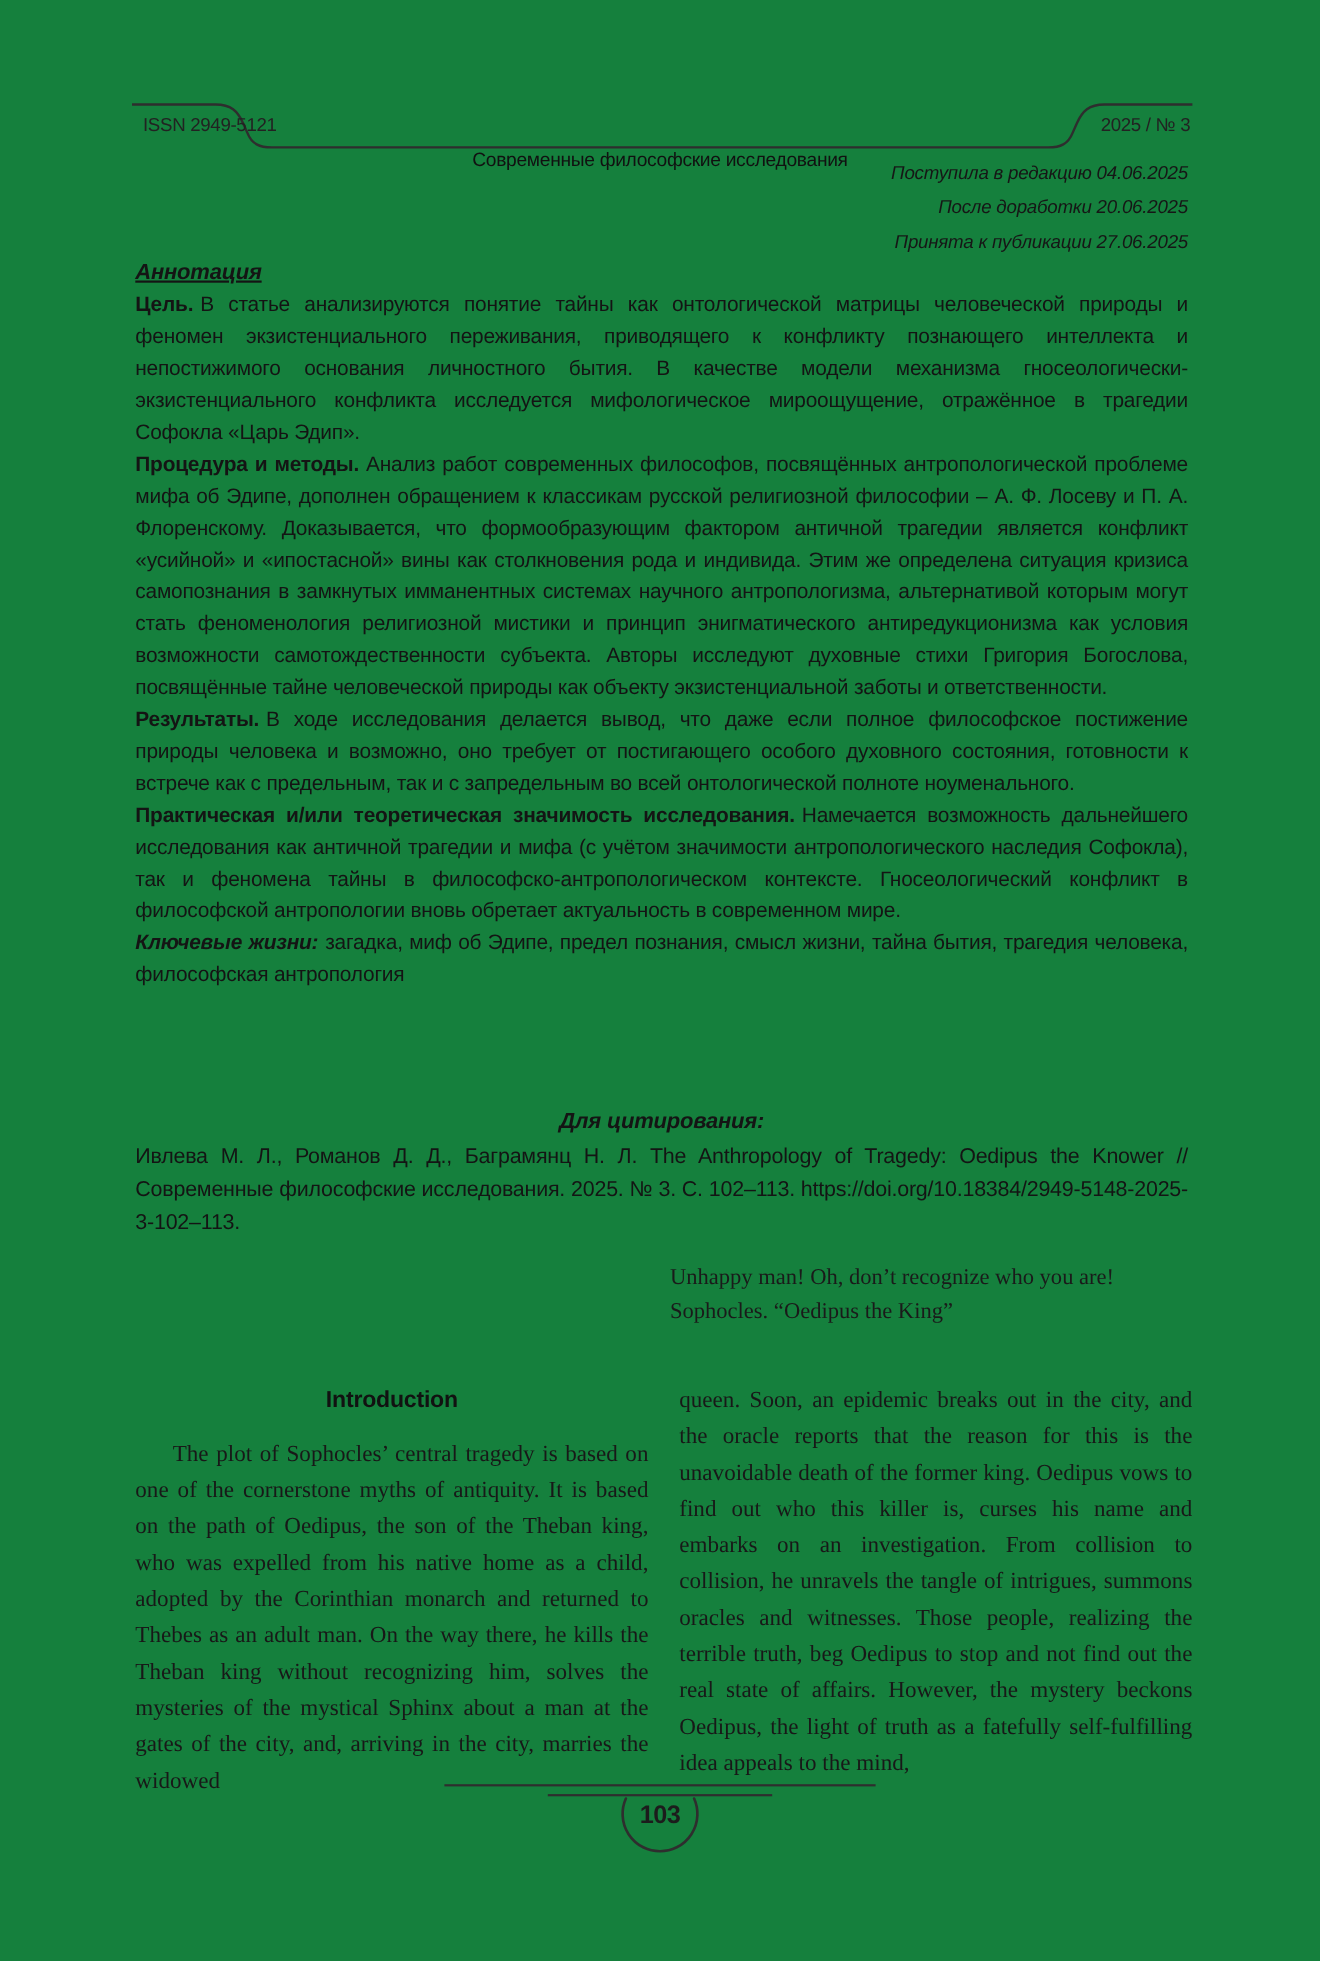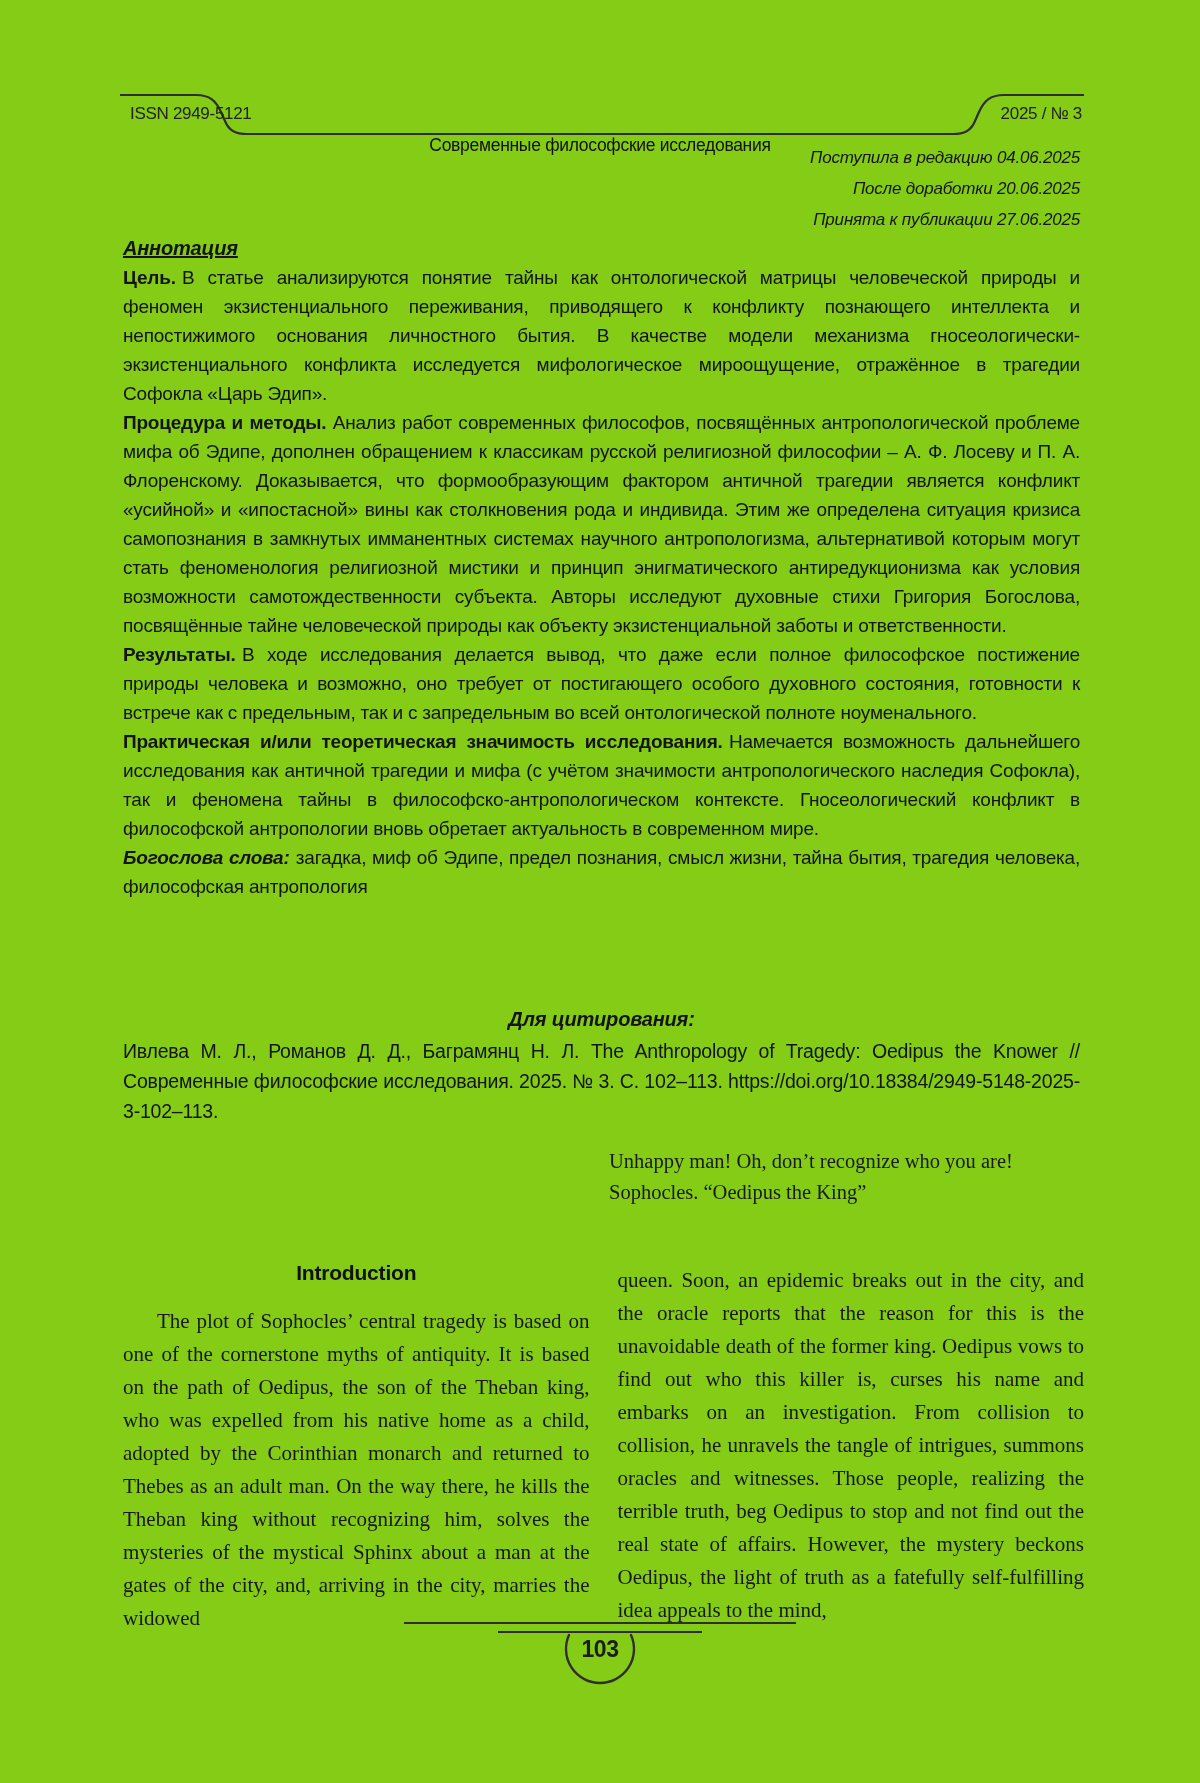--- a/index.html
+++ b/index.html
@@ -1,19 +1,19 @@
 <!DOCTYPE html>
 <html><head>
 <meta charset="utf-8">
 <style>
   html,body{margin:0;padding:0;background:#ffffff;}
   .page{
     position:relative;
     width:1200px;height:1783px;
-    background:#84cc16;
+    background:#15803d;
     color:#1c1c1c;
     font-family:"Liberation Sans",sans-serif;
     overflow:hidden;
   }
   
   .header{position:absolute;top:0;left:0;width:1200px;height:142px;}
   .header-rule{position:absolute;left:118px;top:90px;}
   .issn{position:absolute;left:130px;top:104px;font-size:17px;letter-spacing:-0.3px;color:#222;}
   .journal-title{position:absolute;left:0;top:102px;width:1200px;text-align:center;font-size:17.5px;letter-spacing:-0.3px;color:#111;margin-top:33px;}
   .issue{position:absolute;right:118px;top:104px;font-size:17px;letter-spacing:-0.3px;color:#222;}
@@ -27,21 +27,21 @@
   .lead{font-weight:bold;margin-right:0.33em;}
   .lead-italic{font-weight:bold;font-style:italic;margin-right:0.33em;}
   
   .citation{position:absolute;top:1004px;left:123px;right:120px;font-size:19.5px;line-height:30px;letter-spacing:-0.2px;color:#141414;}
   .citation-label{font-weight:bold;font-style:italic;margin:0 0 2px 0;font-size:20px;text-align:center;}
   .citation p{margin:0;text-align:justify;}
   
   .epigraph{position:absolute;top:1146px;left:609px;
             font-family:"Liberation Serif",serif;font-size:20.5px;line-height:31px;color:#1a1a1a;}
   
-  .columns{position:absolute;top:1256px;left:123px;right:116px;display:flex;gap:28px;align-items:center;}
+  .columns{position:absolute;top:1256px;left:123px;right:116px;display:flex;gap:28px;}
   .col{flex:1 1 0;font-family:"Liberation Serif",serif;font-size:21px;line-height:33px;text-align:justify;color:#181818;}
   .intro-heading{font-family:"Liberation Sans",sans-serif;font-weight:bold;font-size:21px;
                  text-align:center;margin:0 0 16px 0;letter-spacing:-0.2px;color:#111;}
   .col p{margin:0;}
   .indent{text-indent:34px;}
   
   .footer{position:absolute;top:1622px;left:0;width:1200px;text-align:center;}
   .rule-long{margin:0 auto;width:392px;height:0;border-top:2.5px solid #2e2e2e;}
   .rule-short{margin:7px auto 0 auto;width:204px;height:0;border-top:2.5px solid #2e2e2e;}
   .page-badge{position:relative;width:100px;height:56px;margin:0 auto;}
@@ -68,21 +68,21 @@
     <div>После доработки 20.06.2025</div>
     <div>Принята к публикации 27.06.2025</div>
   </div>
 
   <div class="abstract">
     <div class="abstract-title">Аннотация</div>
     <p><span class="lead">Цель.</span><span>В статье анализируются понятие тайны как онтологической матрицы человеческой природы и феномен экзистенциального переживания, приводящего к конфликту познающего интеллекта и непостижимого основания личностного бытия. В качестве модели механизма гносеологически-экзистенциального конфликта исследуется мифологическое мироощущение, отражённое в трагедии Софокла «Царь Эдип».</span></p>
     <p><span class="lead">Процедура и методы.</span><span>Анализ работ современных философов, посвящённых антропологической проблеме мифа об Эдипе, дополнен обращением к классикам русской религиозной философии – А. Ф. Лосеву и П. А. Флоренскому. Доказывается, что формообразующим фактором античной трагедии является конфликт «усийной» и «ипостасной» вины как столкновения рода и индивида. Этим же определена ситуация кризиса самопознания в замкнутых имманентных системах научного антропологизма, альтернативой которым могут стать феноменология религиозной мистики и принцип энигматического антиредукционизма как условия возможности самотождественности субъекта. Авторы исследуют духовные стихи Григория Богослова, посвящённые тайне человеческой природы как объекту экзистенциальной заботы и ответственности.</span></p>
     <p><span class="lead">Результаты.</span><span>В ходе исследования делается вывод, что даже если полное философское постижение природы человека и возможно, оно требует от постигающего особого духовного состояния, готовности к встрече как с предельным, так и с запредельным во всей онтологической полноте ноуменального.</span></p>
     <p><span class="lead">Практическая и/или теоретическая значимость исследования.</span><span>Намечается возможность дальнейшего исследования как античной трагедии и мифа (с учётом значимости антропологического наследия Софокла), так и феномена тайны в философско-антропологическом контексте. Гносеологический конфликт в философской антропологии вновь обретает актуальность в современном мире.</span></p>
-    <p><span class="lead-italic">Богослова слова:</span><span>загадка, миф об Эдипе, предел познания, смысл жизни, тайна бытия, трагедия человека, философская антропология</span></p>
+    <p><span class="lead-italic">Ключевые жизни:</span><span>загадка, миф об Эдипе, предел познания, смысл жизни, тайна бытия, трагедия человека, философская антропология</span></p>
   </div>
 
   <div class="citation">
     <div class="citation-label">Для цитирования:</div>
     <p>Ивлева М. Л., Романов Д. Д., Баграмянц Н. Л. The Anthropology of Tragedy: Oedipus the Knower // Современные философские исследования. 2025. № 3. С. 102–113. https://doi.org/10.18384/2949-5148-2025-3-102–113.</p>
   </div>
 
   <div class="epigraph">
     <div>Unhappy man! Oh, don’t recognize who you are!</div>
     <div>Sophocles. “Oedipus the King”</div>

